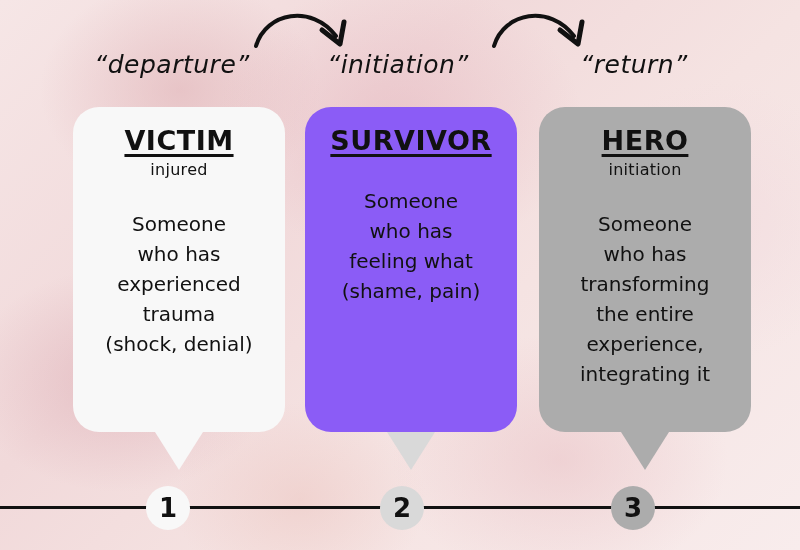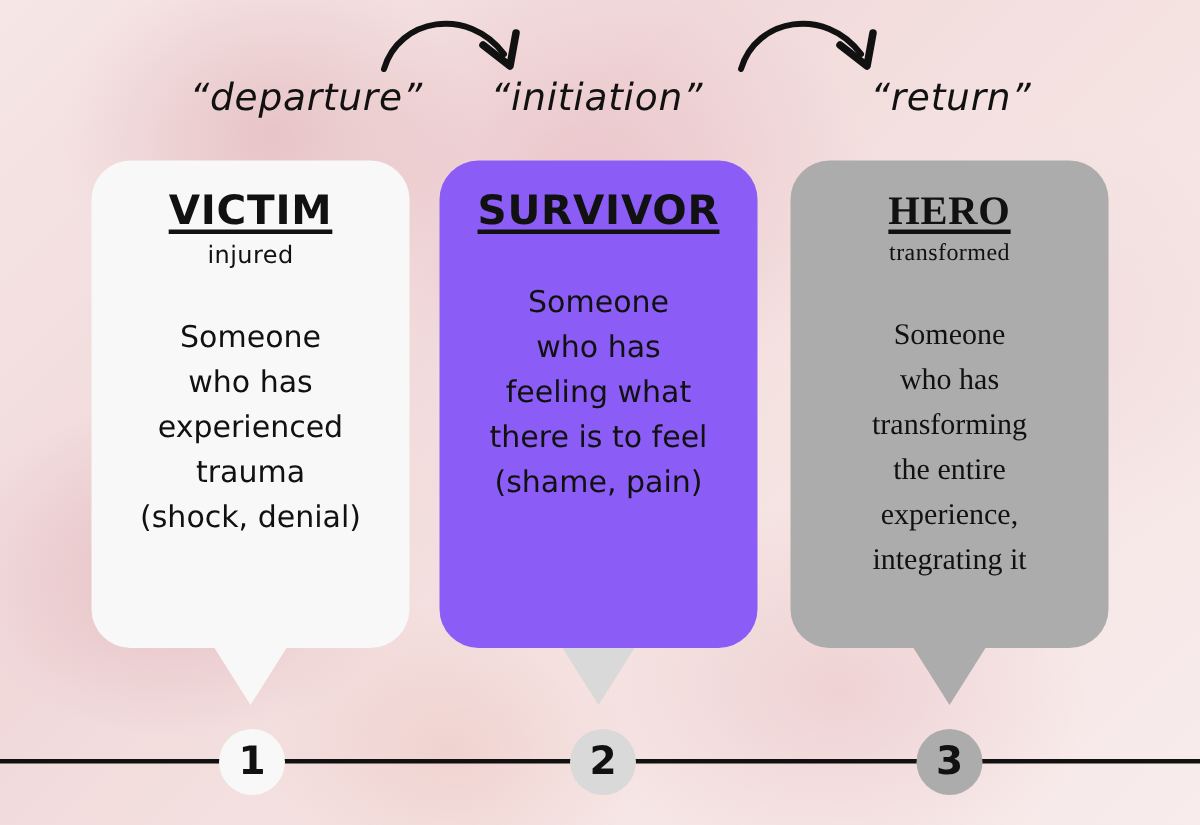--- a/index.html
+++ b/index.html
@@ -17,21 +17,21 @@
       linear-gradient(135deg, #f6e6e6 0%, #f1d9da 35%, #f5e3e2 60%, #f8ecec 100%);
   }
   .stage-label {
     position: absolute; top: 50px; font-style: italic; font-size: 25px;
     letter-spacing: 0.5px; text-align: center; width: 220px;
     font-family: "DejaVu Sans", sans-serif; font-weight: normal;
   }
   .arrow { position: absolute; top: 6px; width: 96px; height: 44px; }
   .card {
     position: absolute; top: 107px; width: 212px; height: 325px;
-    border-radius: 26px; text-align: center;
+    border-radius: 26px; text-align: center; margin-left: 12px;
   }
   .card::after {
     content: ""; position: absolute; left: 50%; bottom: -38px;
     transform: translateX(-50%);
     border-left: 24px solid transparent; border-right: 24px solid transparent;
     border-top: 38px solid var(--fill);
   }
   .card .title {
     margin-top: 18px; font-size: 27px; font-weight: bold;
     text-decoration: underline; text-decoration-thickness: 3px;
@@ -45,21 +45,21 @@
   }
   .step {
     position: absolute; top: 486px; width: 44px; height: 44px; border-radius: 50%;
     display: flex; align-items: center; justify-content: center;
     font-size: 26px; font-weight: bold; color: #111;
   }
 </style>
 </head>
 <body>
 
-<div class="stage-label" style="left:62px;text-align:right;">“departure”</div>
+<div class="stage-label" style="left:62px;">“departure”</div>
 <div class="stage-label" style="left:288px;">“initiation”</div>
 <div class="stage-label" style="left:524px;">“return”</div>
 
 <svg class="arrow" style="left:252px;" viewBox="0 0 96 44">
   <path d="M4 40 C 14 6, 60 -2, 84 30" fill="none" stroke="#111" stroke-width="4" stroke-linecap="round"></path>
   <path d="M70 24 L88 38 L92 16" fill="none" stroke="#111" stroke-width="5" stroke-linecap="round" stroke-linejoin="round"></path>
 </svg>
 <svg class="arrow" style="left:490px;" viewBox="0 0 96 44">
   <path d="M4 40 C 14 6, 60 -2, 84 30" fill="none" stroke="#111" stroke-width="4" stroke-linecap="round"></path>
   <path d="M70 24 L88 38 L92 16" fill="none" stroke="#111" stroke-width="5" stroke-linecap="round" stroke-linejoin="round"></path>
@@ -76,28 +76,27 @@
     <span>(shock, denial)</span>
   </div>
 </div>
 
 <div class="card" style="left:293px; background:#8b5cf6; --fill:#d9d9d9;">
   <div class="title">SURVIVOR</div>
   <div class="desc">
     <span>Someone</span>
     <span>who has</span>
     <span>feeling what</span>
-    <span>there is to feel</span>
     <span>(shame, pain)</span>
   </div>
 </div>
 
-<div class="card" style="left:527px; background:#acacac;font-family:Liberation Serif, serif; --fill:#acacac;">
+<div class="card" style="left:527px; background:#acacac; --fill:#acacac;">
   <div class="title">HERO</div>
-  <div class="subtitle">transformed</div>
+  <div class="subtitle">initiation</div>
   <div class="desc">
     <span>Someone</span>
     <span>who has</span>
     <span>transforming</span>
     <span>the entire</span>
     <span>experience,</span>
     <span>integrating it</span>
   </div>
 </div>
 

